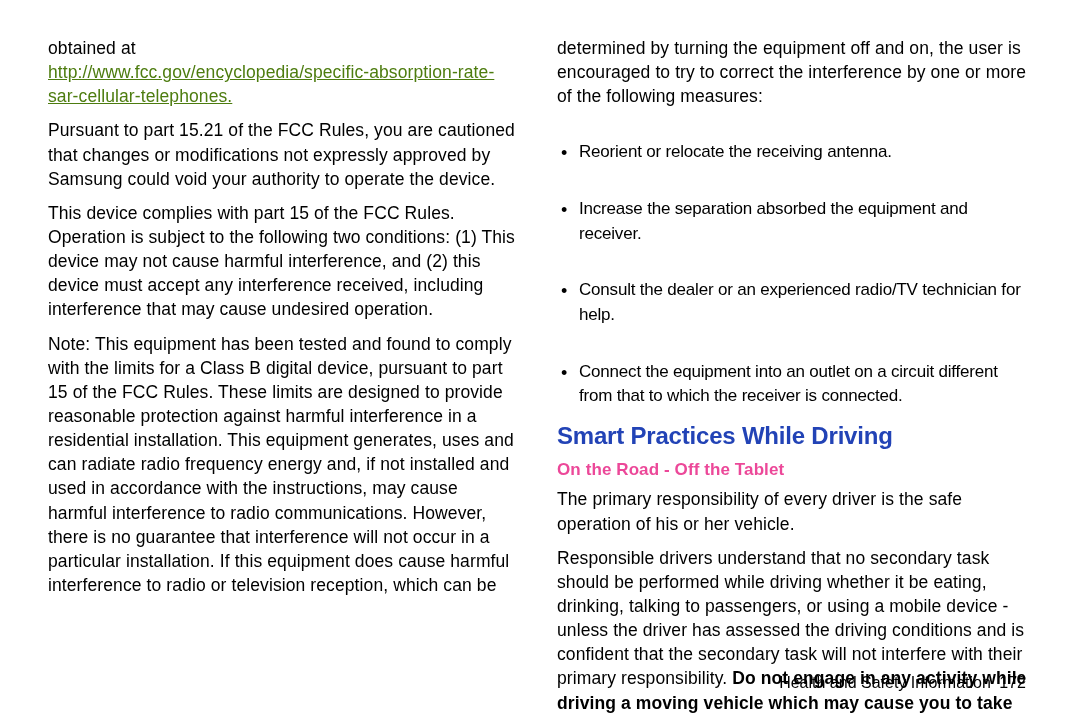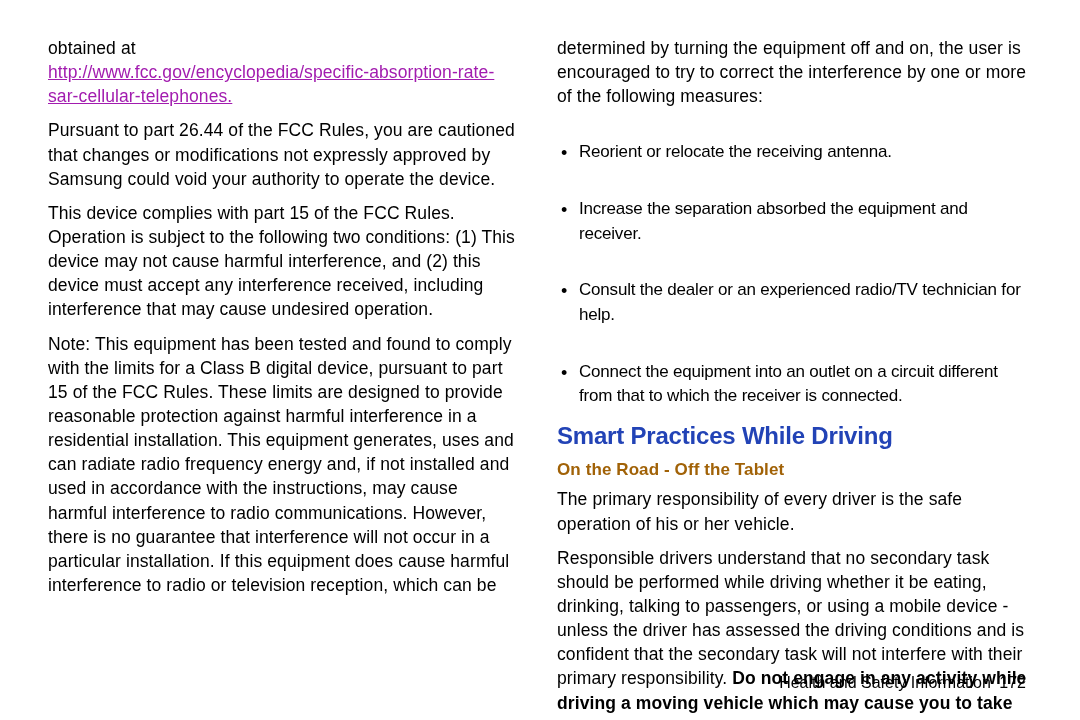--- a/index.html
+++ b/index.html
@@ -22,34 +22,34 @@
       flex: 1;
       min-width: 0;
     }
     .body-text {
       font-size: 17.5px;
       line-height: 1.38;
       letter-spacing: 0.1px;
     }
     .body-text p { margin-bottom: 10px; }
     .link {
-      color: #a21caf;
+      color: #4d7c0f;
       text-decoration: underline;
       cursor: pointer;
     }
     h2.blue {
       color: #2243b6;
       font-family: Arial, Helvetica, sans-serif;
       font-weight: 900;
       font-size: 24px;
       letter-spacing: -0.2px;
       margin: 10px 0 6px 0;
     }
     h3.subhead {
-      color: #a16207;
+      color: #ec4899;
       font-family: Arial, Helvetica, sans-serif;
       font-weight: 900;
       font-size: 17px;
       margin: 4px 0 6px 0;
     }
     ul.bullets {
       list-style: none;
       padding-left: 0;
       margin-bottom: 8px;
     }
@@ -86,21 +86,21 @@
 
 <div class="page">
 
   <div class="column body-text">
     <p>
       <span>obtained at</span><br>
       <a class="link">http://www.fcc.gov/encyclopedia/specific-absorption-rate-sar-cellular-telephones.</a>
     </p>
 
 
-    <p>Pursuant to part 26.44 of the FCC Rules, you are cautioned that changes or modifications not expressly approved by Samsung could void your authority to operate the device.</p>
+    <p>Pursuant to part 15.21 of the FCC Rules, you are cautioned that changes or modifications not expressly approved by Samsung could void your authority to operate the device.</p>
     <p>This device complies with part 15 of the FCC Rules. Operation is subject to the following two conditions: (1) This device may not cause harmful interference, and (2) this device must accept any interference received, including interference that may cause undesired operation.</p>
     <p>Note: This equipment has been tested and found to comply with the limits for a Class B digital device, pursuant to part 15 of the FCC Rules. These limits are designed to provide reasonable protection against harmful interference in a residential installation. This equipment generates, uses and can radiate radio frequency energy and, if not installed and used in accordance with the instructions, may cause harmful interference to radio communications. However, there is no guarantee that interference will not occur in a particular installation. If this equipment does cause harmful interference to radio or television reception, which can be</p>
   </div>
 
   <div class="column body-text">
     <p>determined by turning the equipment off and on, the user is encouraged to try to correct the interference by one or more of the following measures:</p>
 
     <ul class="bullets narrow">
       <li>Reorient or relocate the receiving antenna.</li>
       <li>Increase the separation absorbed the equipment and receiver.</li>

